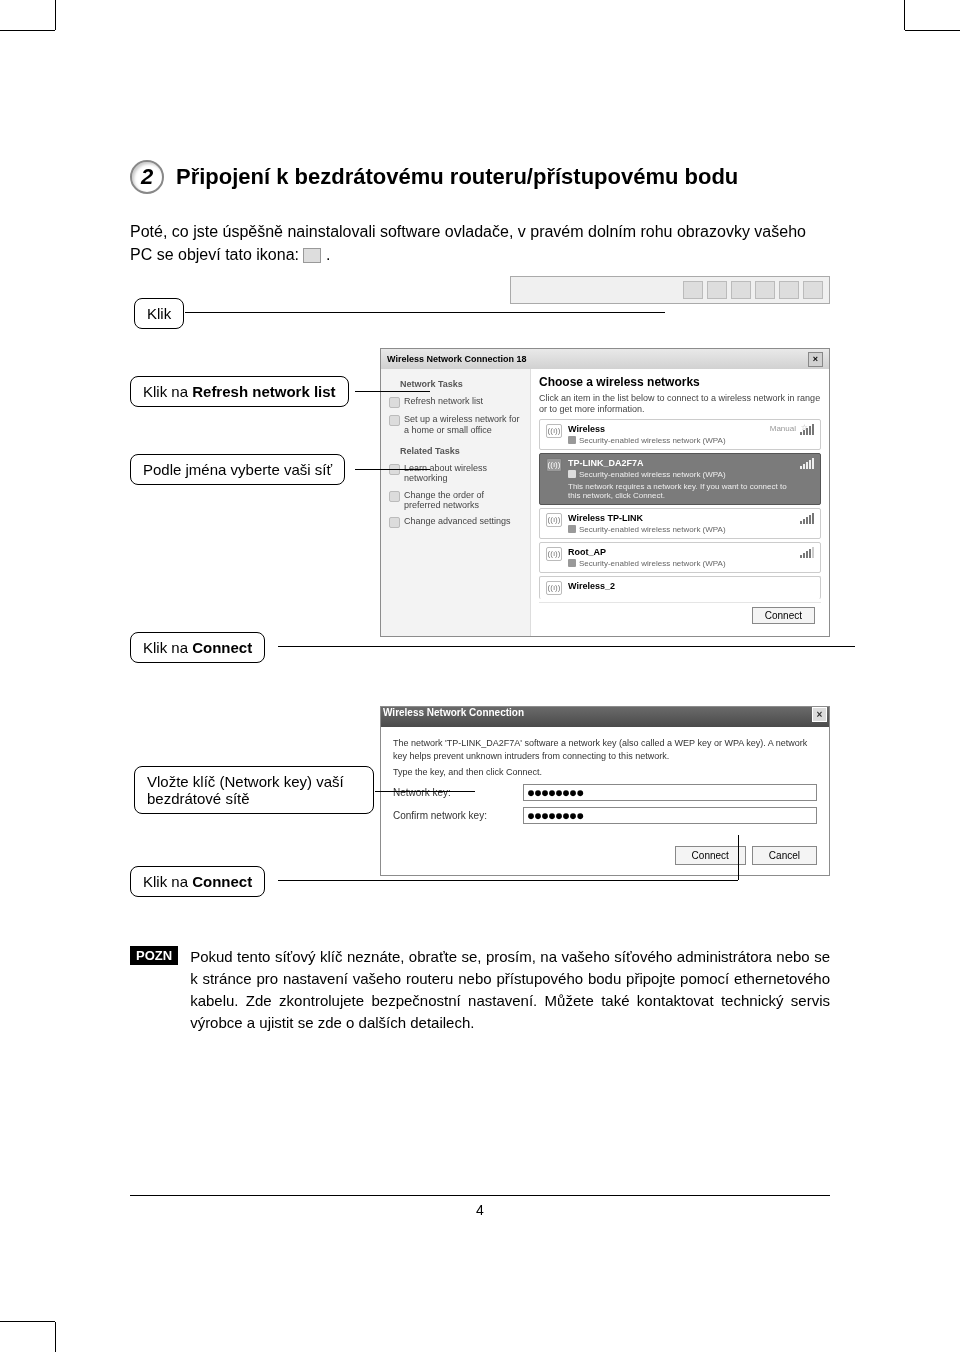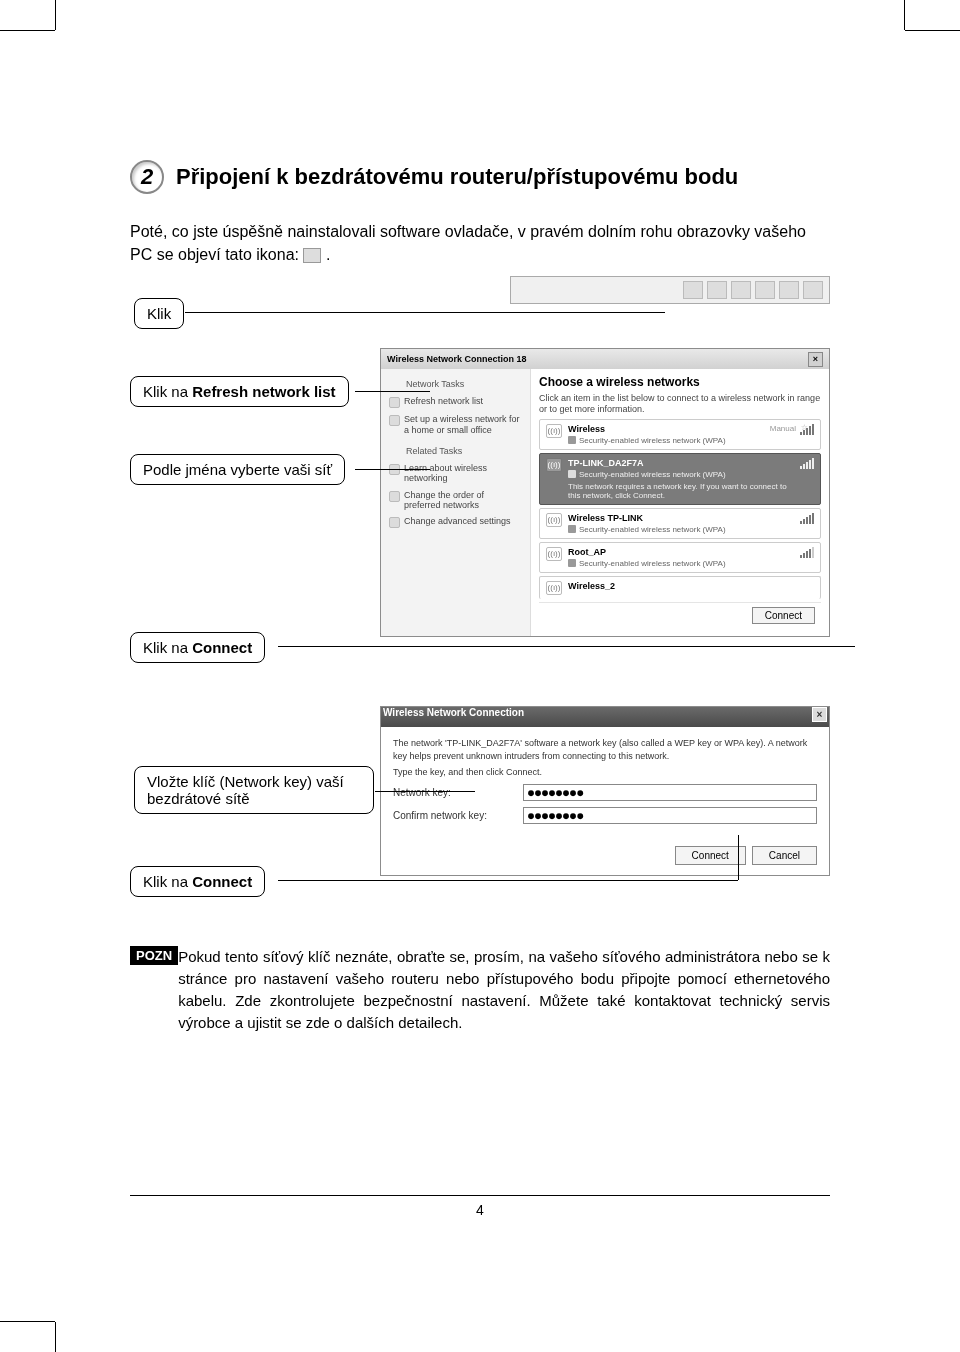--- a/index.html
+++ b/index.html
@@ -72,21 +72,21 @@
   }
   .wnc-close {
     margin-left: auto; width: 15px; height: 15px;
     background: #d1d1d1; border: 1px solid #888;
     text-align: center; line-height: 13px;
   }
   .wnc-body { display: flex; }
   .wnc-left {
     width: 150px; background: #f3f3f3; padding: 6px 8px; border-right: 1px solid #ddd;
   }
-  .wnc-left-head { font-weight: normal; margin: 4px 17px 4px; color: #555; }
+  .wnc-left-head { font-weight: bold; margin: 4px 11px 4px; color: #555; }
   .wnc-task { display: flex; gap: 4px; padding: 3px 0; color: #444; line-height: 1.15; }
   .wnc-task .ti { width: 11px; height: 11px; background: #dcdcdc; border: 1px solid #bbb; border-radius:2px; flex-shrink:0; margin-top: 1px; }
   .wnc-right { flex: 1; padding: 6px 8px 8px; }
   .wnc-right-head { font-size: 12px; font-weight: bold; margin-bottom: 4px; }
   .wnc-sub { color: #444; margin-bottom: 4px; line-height:1.2; }
   .net-item {
     border: 1px solid #ccc; border-radius: 2px; padding: 4px 6px; margin-bottom: 3px;
     display: flex; align-items: flex-start; gap: 6px;
     position: relative;
   }
@@ -153,21 +153,21 @@
 
   .line1 { left:55px; top:36px; width:480px; }
   .line2 { left:225px; top:115px; width:75px; }
   .line3 { left:225px; top:193px; width:75px; }
   .line4 { left:148px; top:370px; width:577px; }
   .line5 { left:245px; top:515px; width:100px; }
   .line6 { left:148px; top:604px; width:460px; }
   .line6v { position:absolute; left:608px; top:559px; height:45px; border-left:1px solid #000; }
 
   
-  .note-block { margin-top: 30px; display: flex; gap: 0; align-items: flex-start; }
+  .note-block { margin-top: 30px; display: flex; gap: 12px; align-items: flex-start; }
   .note-badge {
     background: #000; color: #fff; font-weight: bold; padding: 2px 6px;
     font-size: 13px; flex-shrink: 0;
   }
   .note-text { font-size: 15px; line-height: 1.45; text-align: justify; }
 
   .page-footer {
     position: absolute; left: 130px; width: 700px; top: 1195px;
     border-top: 1px solid #000; text-align: center; padding-top: 6px;
     font-size: 14px;

